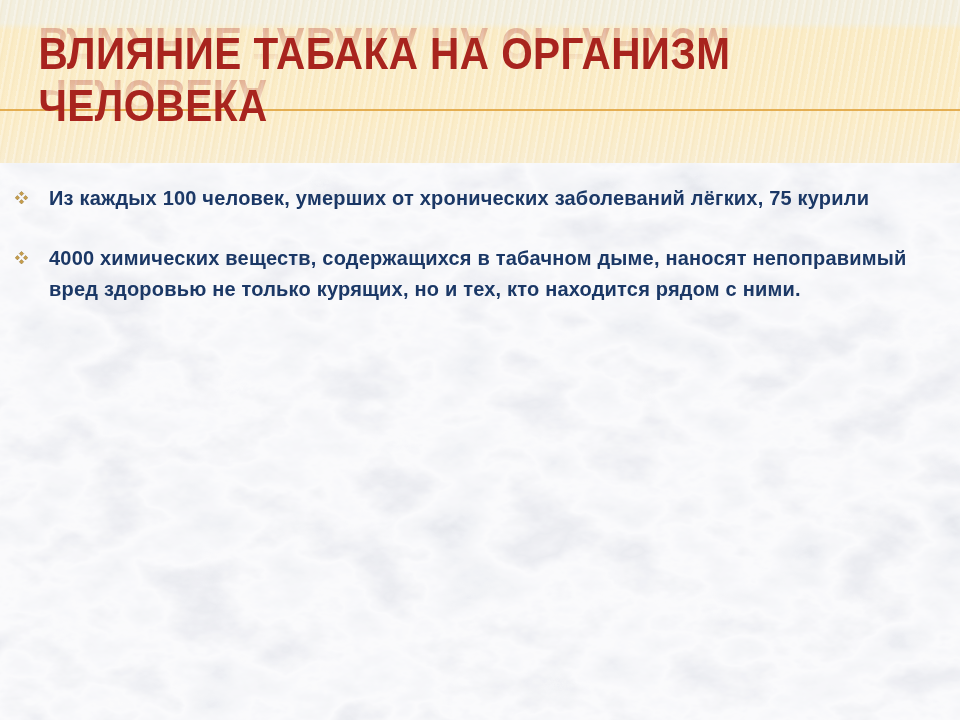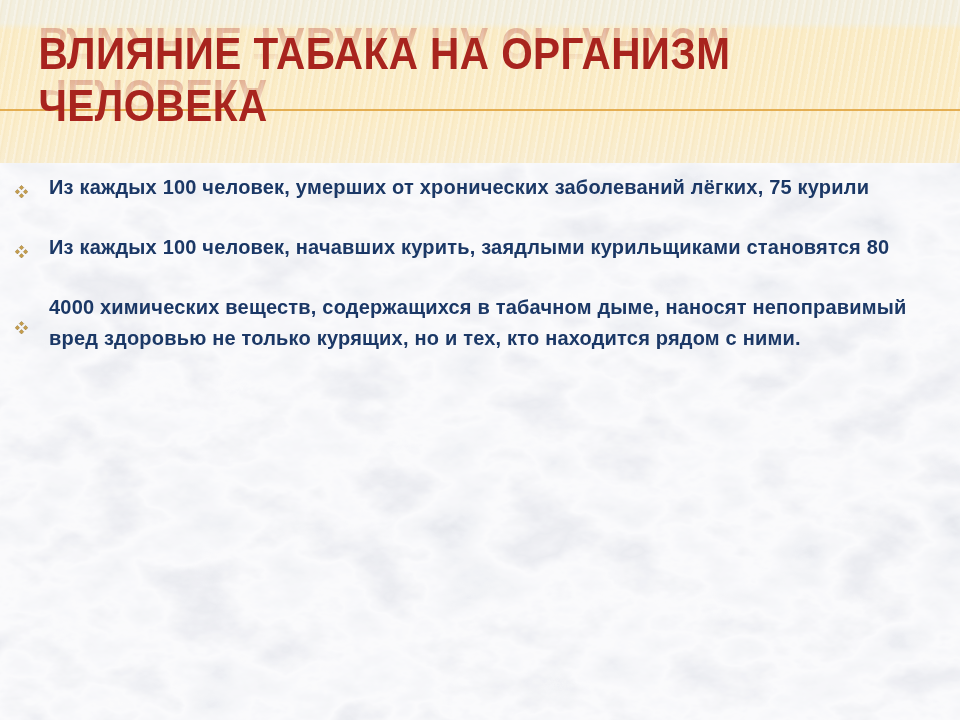--- a/index.html
+++ b/index.html
@@ -55,21 +55,21 @@
   .bodyarea {
     position: absolute; top: 163px; left: 0; width: 960px; height: 557px;
     background: #ECEDF0; overflow: hidden;
   }
   .marble { position: absolute; top: 0; left: 0; display: block; }
 
   .bullets {
     position: absolute; top: 0; left: 0; right: 0;
     margin: 0; padding: 9px 18px 0 12px; list-style: none; z-index: 2;
   }
-  .bullet { display: flex; align-items: center; margin-bottom: 29px; }
+  .bullet { display: flex; align-items: flex-start; margin-bottom: 29px; margin-top: 11px; }
   .bicon { flex: 0 0 34px; padding-top: 8px; padding-left: 3px; }
   .bicon svg { display: block; width: 13px; height: 13px; }
   .btext {
     flex: 1; color: #1B3866; font-size: 20px; line-height: 31px;
     font-weight: 700; letter-spacing: 0.2px;
   }
   .defs-hidden { position: absolute; width: 0; height: 0; overflow: hidden; }
 </style>
 </head>
 <body>
@@ -127,26 +127,18 @@
             </svg>
         </span>
         <span class="btext">Из каждых 100 человек, умерших от хронических заболеваний лёгких, 75 курили</span>
       </li>
       <li class="bullet">
         <span class="bicon">
           <svg viewBox="0 0 13 13">
               <use href="#dia-ornament"></use>
             </svg>
         </span>
-        <span class="btext">Из каждых 100 человек, начавших курить, заядлыми курильщиками становятся 80</span>
-      </li>
-      <li class="bullet">
-        <span class="bicon">
-          <svg viewBox="0 0 13 13">
-              <use href="#dia-ornament"></use>
-            </svg>
-        </span>
         <span class="btext">4000 химических веществ, содержащихся в табачном дыме, наносят непоправимый вред здоровью не только курящих, но и тех, кто находится рядом с ними.</span>
       </li>
     </ul>
   </section>
 
 </div>
 
 </body></html>

